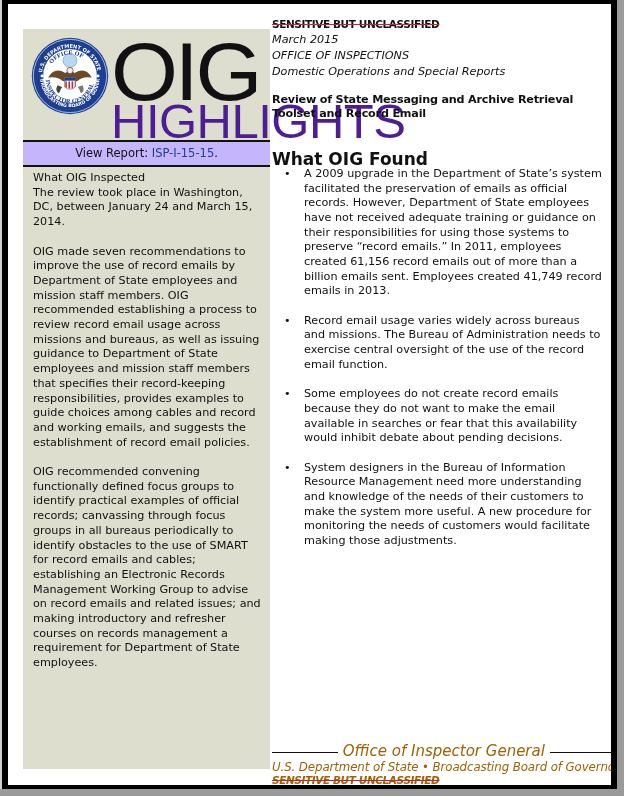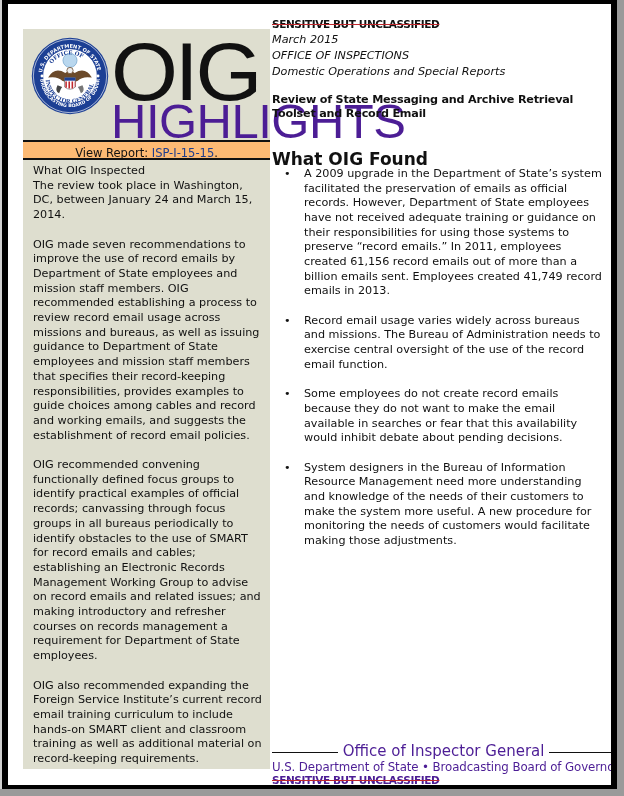--- a/index.html
+++ b/index.html
@@ -10,38 +10,38 @@
   .bshadow { position:absolute; left:0; top:789px; width:624px; height:7px; background:#9a9a9a; }
   .lstrip { position:absolute; left:0; top:0; width:2px; height:796px; background:#cfcfcf; }
 
   
   .sidebar { position:absolute; left:15px; top:25px; width:247px; height:740px; background:#dedecf; }
   .masthead { position:relative; height:111px; }
   .seal { position:absolute; left:8px; top:8px; width:78px; height:78px; }
   .oig { position:absolute; left:88px; top:-2px; font-family:"Liberation Sans", sans-serif; font-size:82px; line-height:90px; letter-spacing:-3px; color:#111; font-weight:400; transform:scaleX(1.05); transform-origin:left; }
   .hl { position:absolute; left:88px; top:74px; font-family:"Liberation Sans", sans-serif; font-size:49px; line-height:36px; color:#4c1d95; letter-spacing:-0.5px; }
   .rule { height:2px; background:#111; }
-  .viewband { height:16px; background:#fdba74; text-align:center; font-size:11.5px; line-height:23px; color:#111; }
+  .viewband { height:23px; background:#c4b5fd; text-align:center; font-size:11.5px; line-height:23px; color:#111; }
   .viewband a { color:#1f3e8f; text-decoration:none; }
   .sb-body { padding:4px 7px 0 10px; font-size:11.2px; line-height:14.7px; color:#111; }
   .sb-body h3 { margin:0; font-size:11.2px; line-height:14.7px; font-weight:normal; }
   .sb-body p { margin:0 0 14.7px 0; }
 
   
   .main { position:absolute; left:264px; top:13px; width:330px; color:#111; font-size:11.2px; line-height:14.7px; }
   .sbu { font-weight:bold; font-size:10.5px; text-decoration:line-through; text-decoration-color:#c0282d; letter-spacing:-0.4px; }
   .meta div { line-height:16px;font-style:italic; }
   .rtitle { margin-top:13px; font-weight:bold; letter-spacing:-0.2px; }
   .found-h { margin-top:30px; font-weight:bold; font-size:17px; }
   ul.findings { margin:0; padding:0; list-style:none; }
   ul.findings li { position:relative; padding-left:32px; margin-bottom:14.6px; }
   ul.findings li .b { position:absolute; left:12px; top:0; }
 
   
-  .footer { position:absolute; left:264px; top:738px; width:340px; color:#4c1d95; }
+  .footer { position:absolute; left:264px; top:738px; width:340px; color:#a16207;font-style:italic; }
   .oig-line { font-size:15px; line-height:18px; white-space:nowrap; }
   .oig-line .ln { display:inline-block; width:66px; border-bottom:1px solid #111; vertical-align:3px; }
   .dept { font-size:11.8px; line-height:14px; white-space:nowrap; letter-spacing:-0.1px; }
   .footer .sbu { display:block; line-height:12px; }
 </style>
 </head>
 <body>
 
 <div class="lstrip"></div>
 <div class="frame"></div>
@@ -87,21 +87,20 @@
     <div class="rule"></div>
     <div class="viewband">
       <span>View Report: </span><a href="#">ISP-I-15-15</a><span>.</span>
     </div>
     <div class="rule"></div>
     <div class="sb-body">
       <h3>What OIG Inspected</h3>
       <p>The review took place in Washington, DC, between January 24 and March 15, 2014.</p>
       <p>OIG made seven recommendations to improve the use of record emails by Department of State employees and mission staff members. OIG recommended establishing a process to review record email usage across missions and bureaus, as well as issuing guidance to Department of State employees and mission staff members that specifies their record-keeping responsibilities, provides examples to guide choices among cables and record and working emails, and suggests the establishment of record email policies.</p>
       <p>OIG recommended convening functionally defined focus groups to identify practical examples of official records; canvassing through focus groups in all bureaus periodically to identify obstacles to the use of SMART for record emails and cables; establishing an Electronic Records Management Working Group to advise on record emails and related issues; and making introductory and refresher courses on records management a requirement for Department of State employees.</p>
-      <p>OIG also recommended expanding the Foreign Service Institute’s current record email training curriculum to include hands-on SMART client and classroom training as well as additional material on record-keeping requirements.</p>
     </div>
   </div>
 
   <div class="main">
     <div class="sbu">SENSITIVE BUT UNCLASSIFIED</div>
     <div class="meta">
       <div>March 2015</div>
       <div>OFFICE OF INSPECTIONS</div>
       <div>Domestic Operations and Special Reports</div>
     </div>

